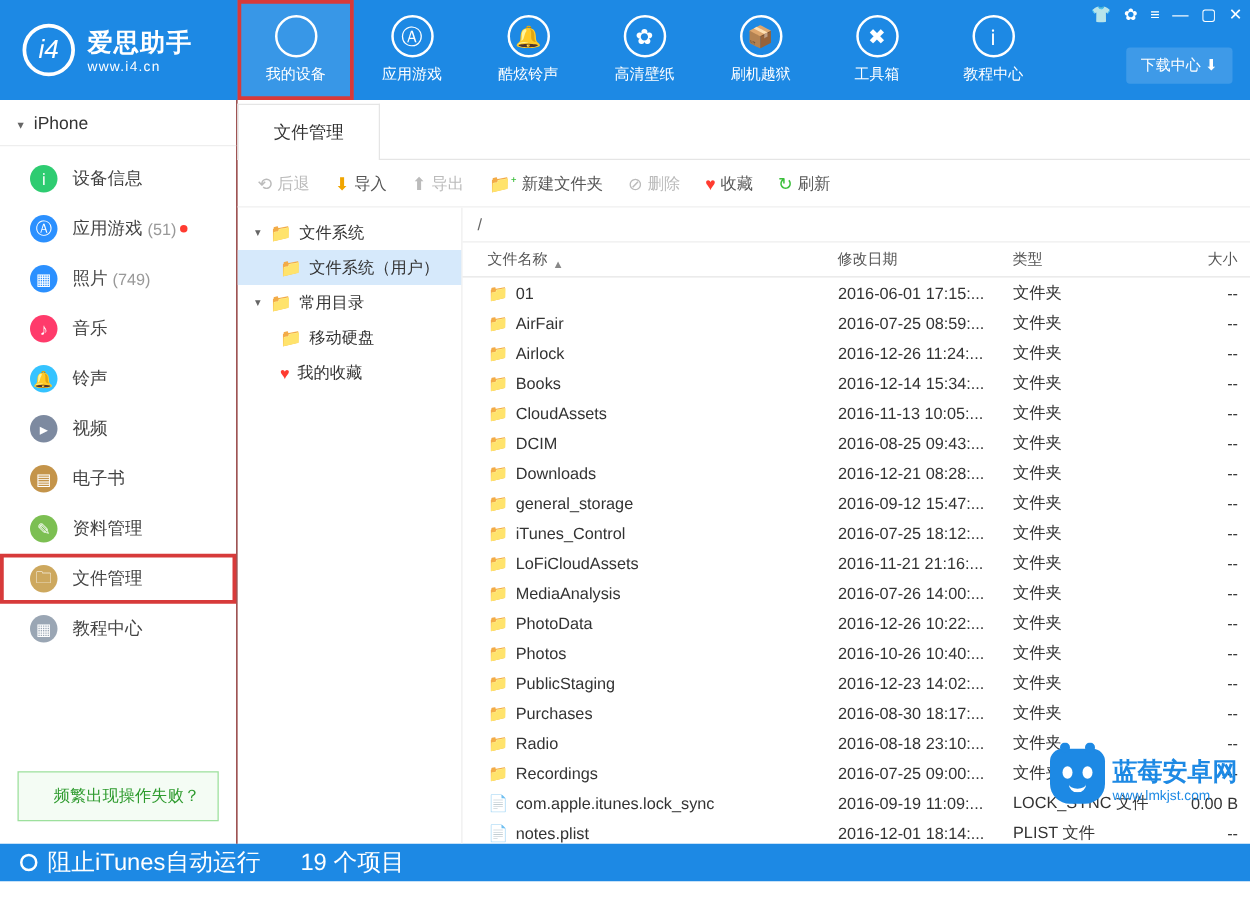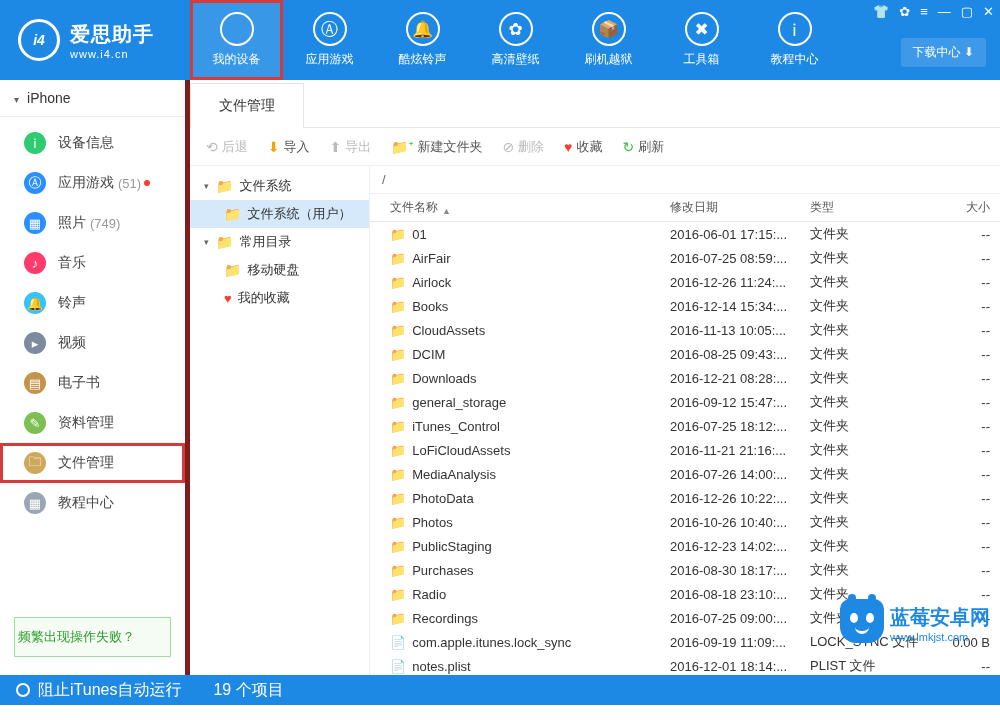--- a/index.html
+++ b/index.html
@@ -1,41 +1,41 @@
 <!DOCTYPE html>
 <html><head>
 <meta charset="utf-8">
 <style>
 * { box-sizing: border-box; margin: 0; padding: 0; font-family: "Microsoft YaHei", Arial, sans-serif; }
 body { width: 1000px; height: 720px; overflow: hidden; background: #fff; font-size: 13px; color: #333; }
 .header { height: 80px; background: linear-gradient(#1d89e4, #1d89e4); display: flex; align-items: center; color: #fff; position: relative; }
 .logo-area { display: flex; align-items: center; padding: 0 14px 0 18px; width: 190px; }
-.logo-circle { width: 42px; height: 42px; border: 3px solid #fff; border-radius: 50%; display: flex; align-items: center; justify-content: center; font-size: 14px; font-weight: bold; font-style: italic; }
+.logo-circle { width: 42px; height: 42px; border: 3px solid #fff; border-radius: 50%; display: flex; align-items: center; justify-content: center; font-size: 21px; font-weight: normal; font-style: italic; }
 .logo-text { margin-left: 10px; }
 .logo-text .cn { font-size: 20px; font-weight: bold; letter-spacing: 1px; text-align: right; }
 .logo-text .en { font-size: 11px; letter-spacing: 1px; }
 .nav { display: flex; height: 100%; }
 .nav-item { width: 93px; display: flex; flex-direction: column; align-items: center; justify-content: center; cursor: pointer; position: relative; }
 .nav-item.active { background: rgba(255,255,255,0.12); border: 3px solid #d73a3a; }
 .nav-icon { width: 34px; height: 34px; border: 2px solid #fff; border-radius: 50%; display: flex; align-items: center; justify-content: center; font-size: 17px; }
 .nav-item .lbl { font-size: 12px; margin-top: 5px; font-family: Liberation Serif, serif; }
 .win-controls { position: absolute; top: 4px; right: 6px; display: flex; gap: 10px; font-size: 13px; }
 .win-controls span { cursor: pointer; }
 .download-center { position: absolute; top: 38px; right: 14px; background: rgba(255,255,255,0.15); border-radius: 3px; padding: 6px 12px; font-size: 12px; cursor: pointer; }
 .main { display: flex; height: 595px; }
-.sidebar { width: 190px; border-right: 5px solid #7f1d1d; display: flex; flex-direction: column; }
+.sidebar { width: 190px; border-right: 1px solid #7f1d1d; display: flex; flex-direction: column; }
 .device-header { padding: 10px 14px; border-bottom: 1px solid #eee; font-size: 14px; cursor: pointer; }
 .device-header::before { content: "▾"; margin-right: 8px; font-size: 10px; color: #666; }
 .side-list { flex: 1; padding-top: 6px; }
 .side-item { display: flex; align-items: center; padding: 9px 0 9px 24px; cursor: pointer; font-size: 14px; color: #444; }
 .side-item .ic { width: 22px; height: 22px; border-radius: 50%; margin-right: 12px; display: flex; align-items: center; justify-content: center; font-size: 13px; color: #fff; }
 .side-item.selected { border: 3px solid #d73a3a; padding: 6px 0 6px 21px; }
 .side-item .count { color: #999; margin-left: 4px; font-size: 13px; }
 .side-item .dot { width: 6px; height: 6px; background: #ff3b30; border-radius: 50%; margin-left: 3px; }
-.help-box { margin: 10px 14px 18px; border: 1px solid #9de09d; background: #f4fcf4; color: #2e9b2e; text-align: left; padding: 10px 3px; font-size: 13px; cursor: pointer; }
+.help-box { margin: 10px 14px 18px; border: 1px solid #9de09d; background: #f4fcf4; color: #2e9b2e; text-align: right; padding: 10px 14px; font-size: 13px; cursor: pointer; }
 .content { flex: 1; display: flex; flex-direction: column; position: relative; }
 .tab-bar { height: 48px; border-bottom: 1px solid #e5e5e5; display: flex; align-items: flex-end; }
 .tab { padding: 13px 28px; border: 1px solid #e5e5e5; border-bottom: none; background: #fff; font-size: 14px; color: #333; margin-bottom: -1px; margin-left: 0; }
 .toolbar { height: 38px; display: flex; align-items: center; padding: 0 8px; gap: 4px; border-bottom: 1px solid #f0f0f0; }
 .tool-btn { display: flex; align-items: center; padding: 4px 8px; cursor: pointer; font-size: 13px; color: #555; }
 .tool-btn.disabled { color: #bbb; }
 .tool-btn .ti { margin-right: 4px; font-size: 14px; }
 .body-split { flex: 1; display: flex; overflow: hidden; }
 .tree { width: 180px; border-right: 1px solid #eee; padding-top: 6px; font-size: 13px; }
 .tree-item { display: flex; align-items: center; padding: 5px 6px 5px 14px; cursor: pointer; }
@@ -50,21 +50,21 @@
 .grid-head > div, .grid-row > div { padding: 0 10px; }
 .col-name { flex: 1; padding-left: 20px !important; display: flex; align-items: flex-end; }
 .col-date { width: 140px; }
 .col-type { width: 130px; }
 .col-size { width: 70px; text-align: right; }
 .grid-body { flex: 1; overflow-y: auto; }
 .grid-row { display: flex; height: 24px; align-items: center; font-size: 13px; color: #333; }
 .grid-row .fi { color: #f3b33e; margin-right: 6px; font-size: 13px; }
 .grid-row .fi.file { color: #999; }
 .sort-ind { font-size: 9px; margin-left: 4px; color: #888; }
-.statusbar { height: 30px; background: #1d89e4; color: #fff; display: flex; align-items: center; font-size: 16px; }
+.statusbar { height: 30px; background: #1d89e4; color: #fff; display: flex; align-items: center; font-size: 19px; }
 .statusbar .sec { padding: 0 16px; display: flex; align-items: center; }
 .statusbar .circle { width: 14px; height: 14px; border: 2px solid #fff; border-radius: 50%; margin-right: 8px; }
 .watermark { position: absolute; right: 10px; bottom: 32px; display: flex; align-items: flex-end; color: #1d89e4; font-size: 20px; font-weight: bold; pointer-events: none; margin-top: 16px; }
 .watermark .berry { width: 44px; height: 44px; background: #1d89e4; border-radius: 10px 10px 16px 16px; position: relative; margin-right: 6px; }
 .watermark .berry::before, .watermark .berry::after { content: ""; position: absolute; width: 8px; height: 8px; background: #1d89e4; border-radius: 50%; top: -5px; }
 .watermark .berry::before { left: 8px; } .watermark .berry::after { right: 8px; }
 .watermark .berry .eye { position: absolute; width: 8px; height: 10px; background: #fff; border-radius: 50%; top: 14px; }
 .watermark .berry .eye.l { left: 10px; } .watermark .berry .eye.r { right: 10px; }
 .watermark .berry .mouth { position: absolute; width: 14px; height: 7px; border-bottom: 3px solid #fff; border-radius: 0 0 10px 10px; bottom: 9px; left: 15px; }
 .watermark .txt .url { font-size: 11px; font-weight: normal; }

